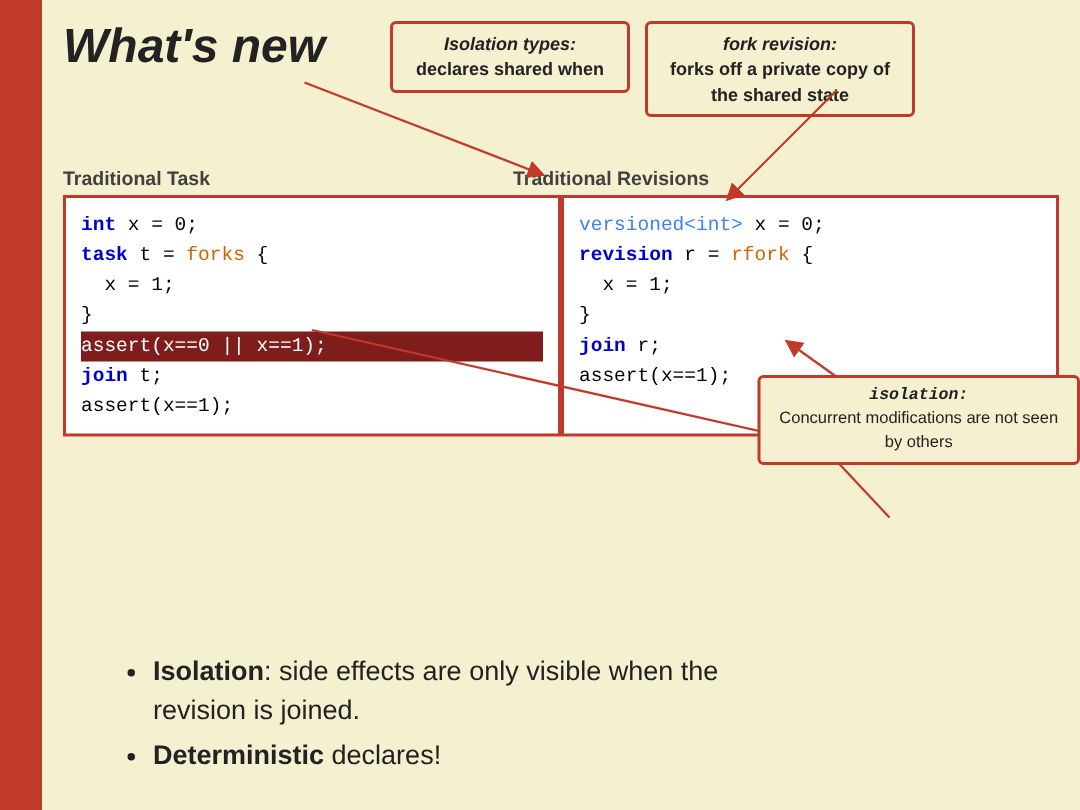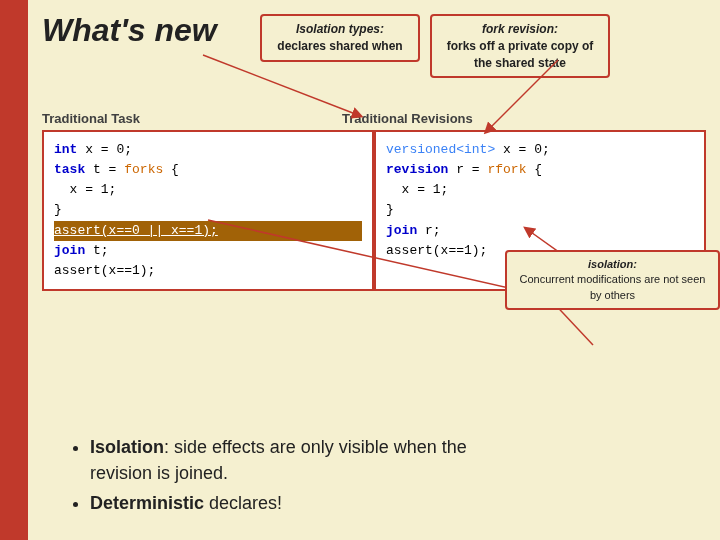--- a/index.html
+++ b/index.html
@@ -109,24 +109,23 @@
       padding: 8px 10px;
       font-family: 'Courier New', Courier, monospace;
       font-size: 13px;
       line-height: 1.55;
       flex: 1;
       min-height: 130px;
     }
 
     .code-line { white-space: pre; }
     .code-line.highlighted {
-      background: #a16207;
+      background: #7f1d1d;
       color: #fff;
       display: block;
-      text-decoration: underline;
     }
 
     
     .kw { color: #0000cc; font-weight: bold; }
     .type { color: #3b82f6; }
     .fn { color: #cc6600; }
 
     
     .arrows-layer {
       position: absolute;
@@ -143,21 +142,21 @@
       color: #222;
       background: #f5f0d0;
       text-align: center;
       line-height: 1.4;
     }
 
     
     .bullets {
       position: absolute;
       bottom: 10px;
-      left: 28px;
+      left: 40px;
       width: 450px;
       font-size: 18px;
       color: #222;
       line-height: 1.45;
     }
 
     .bullets li {
       list-style: disc;
       margin-left: 20px;
       margin-bottom: 4px;
@@ -231,21 +230,21 @@
       <line x1="180" y1="220" x2="490" y2="290" stroke="#c0392b" stroke-width="1.5" marker-end="url(#arr)"></line>
       <defs>
         <marker id="arr" markerWidth="8" markerHeight="8" refX="4" refY="4" orient="auto">
           <path d="M0,0 L0,8 L8,4 z" fill="#c0392b"></path>
         </marker>
       </defs>
     </svg>
 
     <div style="position:absolute; right:0; top:250px; width:215px; display:flex; flex-direction:column; gap:10px;">
       <div class="callout-bottom">
-        <div style="font-style:italic; font-weight:bold;">isolation:</div>
+        <div style="font-style:italic; font-weight:bold;font-family:Liberation Mono, monospace;">isolation:</div>
         <div>Concurrent modifications are not seen by others</div>
       </div>
     </div>
 
     <div style="position:absolute; bottom:10px; left:14px; width:450px;">
       <ul class="bullets">
         <li>
           <strong>Isolation</strong><span>: side effects are only visible when the revision is joined.</span>
         </li>
         <li>

